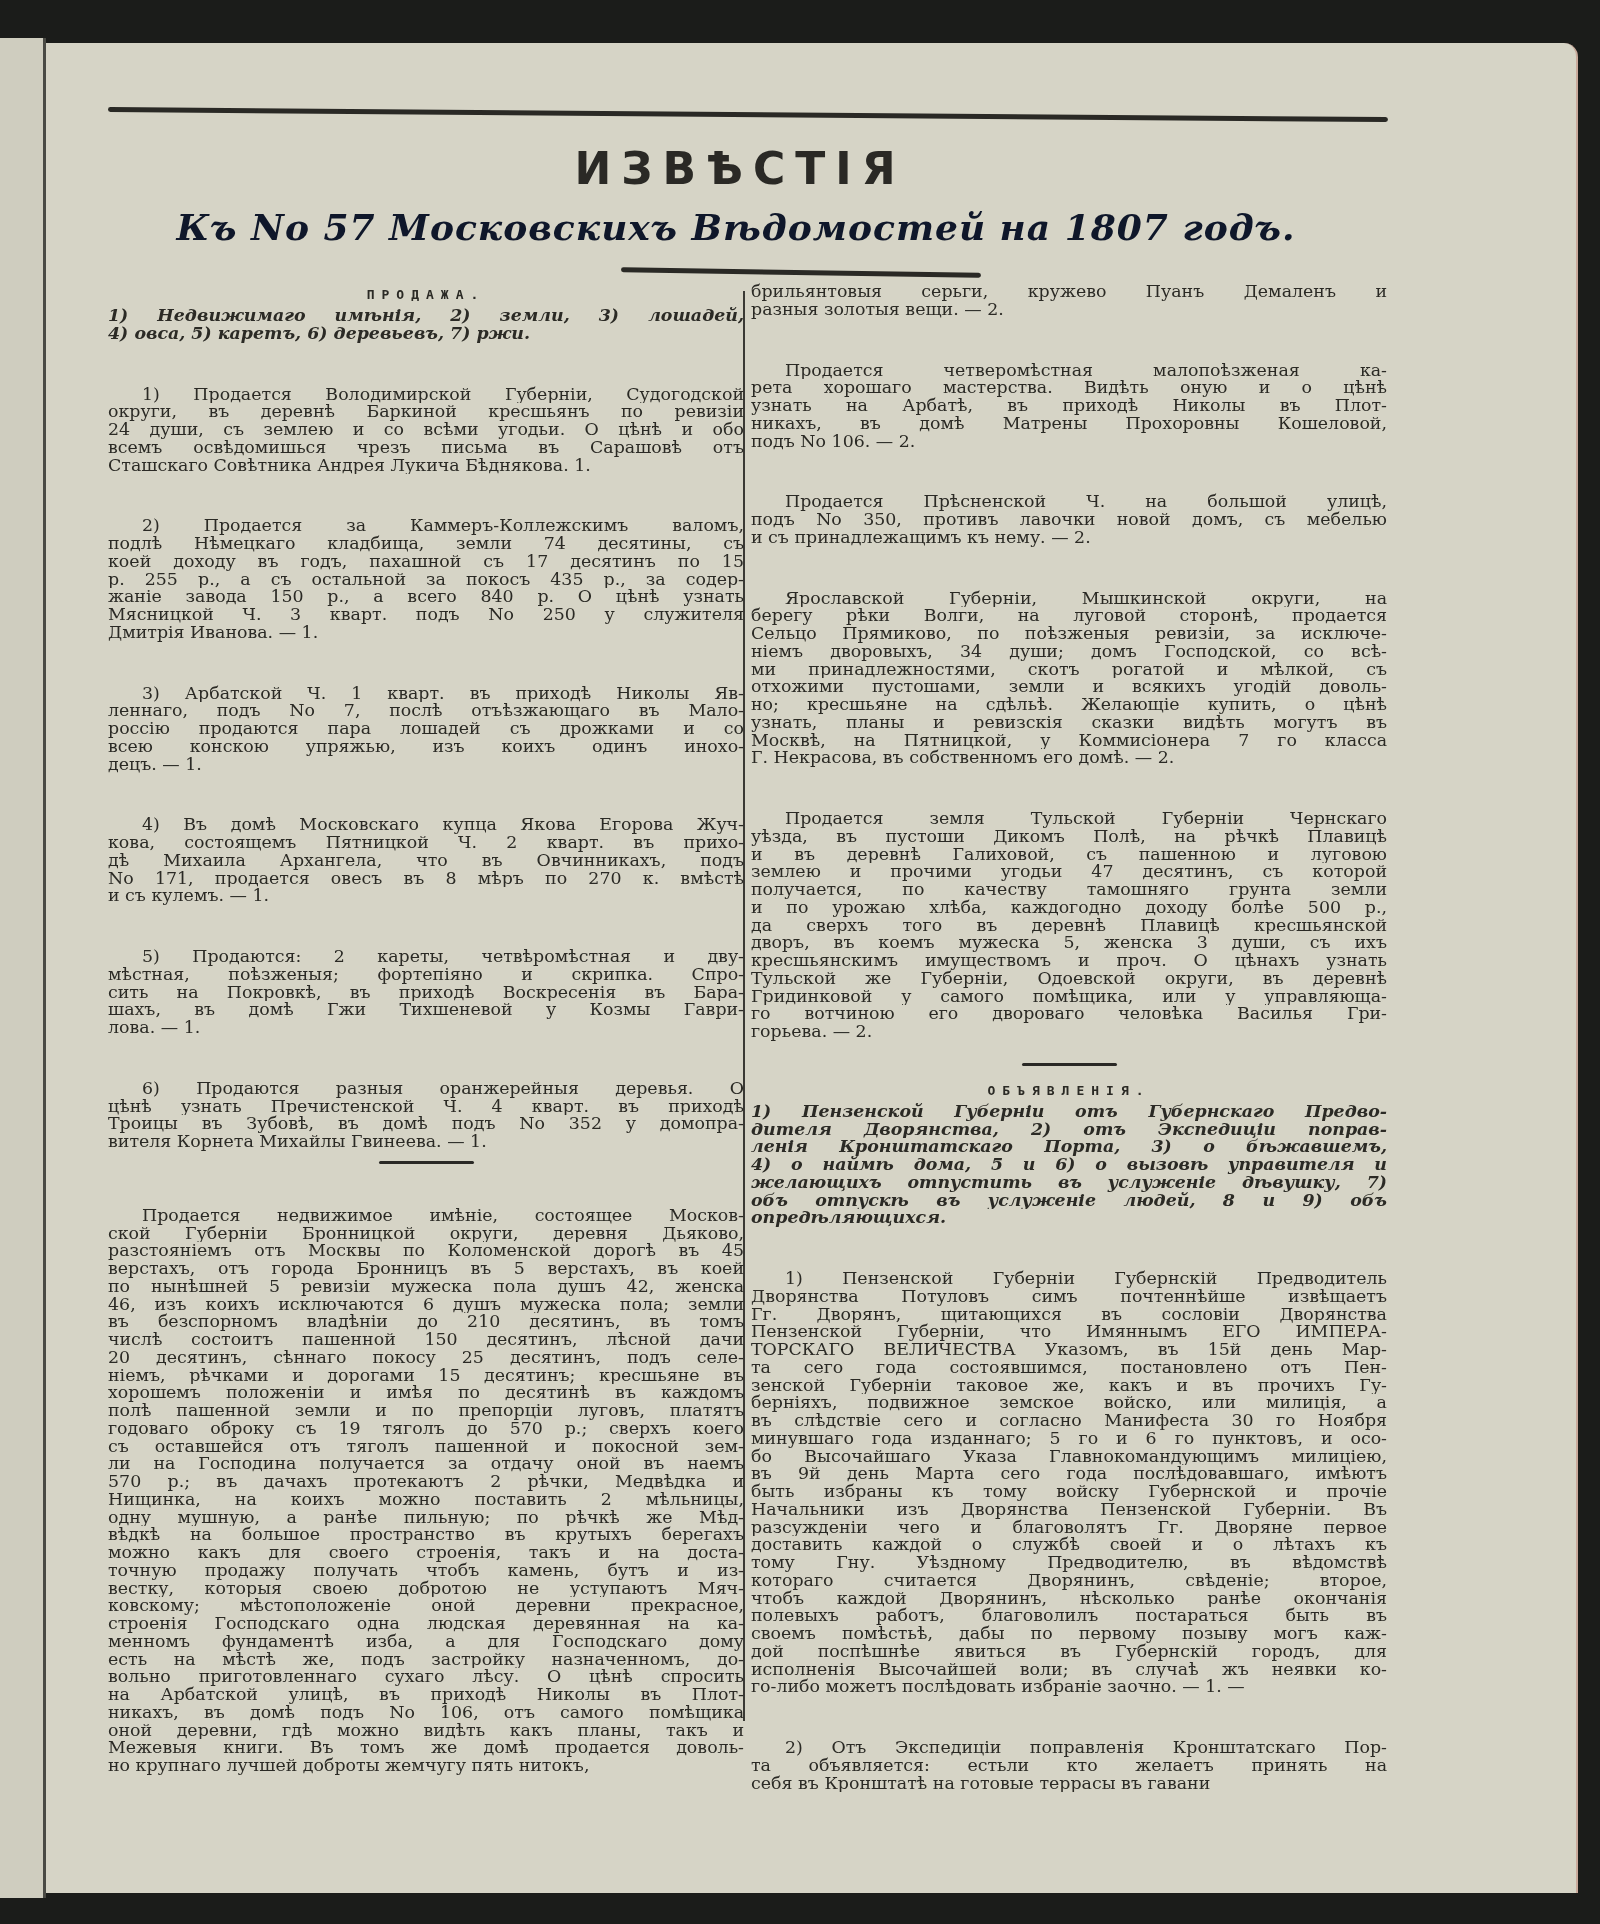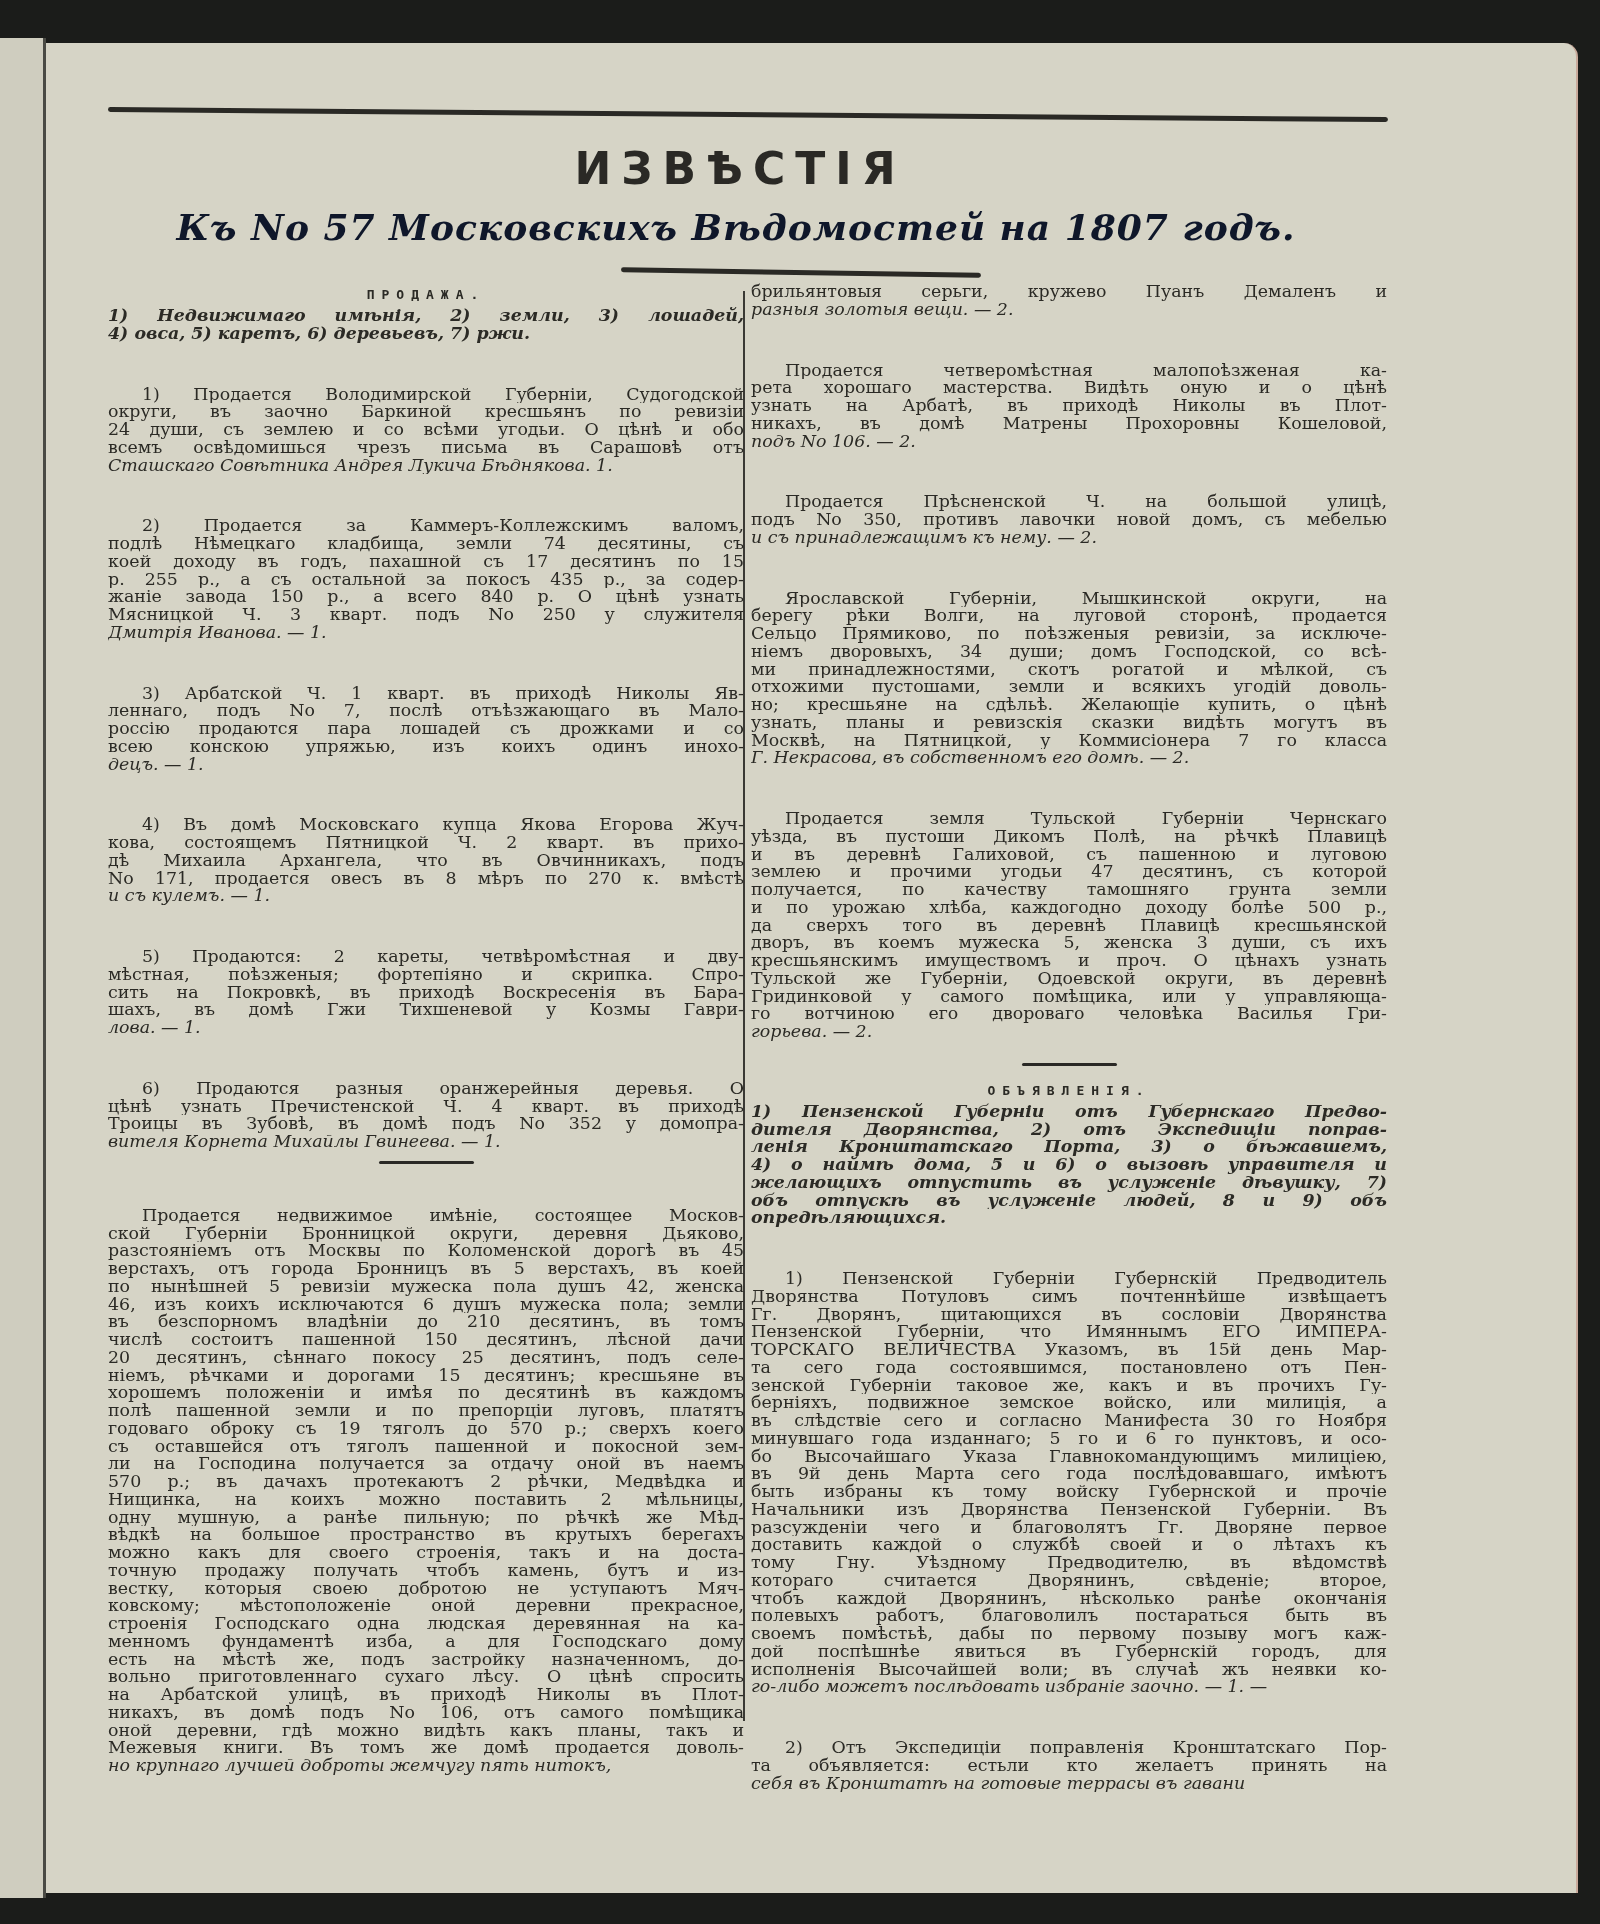--- a/index.html
+++ b/index.html
@@ -15,21 +15,21 @@
            font-weight:bold; letter-spacing:10px; font-size:44px; top:100px; color:#2a2925; }
   .subtitle { position:absolute; left:0; width:1380px; text-align:center; font-family:"DejaVu Serif", serif;
               font-weight:bold; font-style:italic; font-size:36px; top:163px; color:#0f172a; letter-spacing:1px; }
   .rule-mid { position:absolute; left:575px; top:227px; width:360px; height:5px; background:#2a2925; border-radius:3px;
               transform:rotate(0.9deg); }
   .col { position:absolute; top:240px; font-size:17.4px; line-height:17.75px; }
   .col-left { left:62px; width:636px; }
   .col-right { left:705px; width:636px; }
   .divider { position:absolute; left:697px; top:248px; width:2px; height:1430px; background:#3a3934; }
   .line { display:block; text-align:justify; text-align-last:justify; white-space:nowrap; overflow:hidden; height:17.75px; }
-  .line.last { text-align-last:left;font-style:italic; }
+  .line.last { text-align-last:left; }
   .line.indent { padding-left:34px;margin-top:43px; }
   .heading { text-align:center; letter-spacing:7px; font-weight:bold; font-family:"DejaVu Sans Mono", monospace; font-size:13px; height:24px; line-height:24px; }
   .ital { font-style:italic; font-weight:bold; }
   .sep { height:3px; width:95px; background:#2a2925; margin:10px auto 13px auto; border-radius:2px; }
 </style>
 </head>
 <body>
 
 <div class="under-sheet"></div>
 <div class="spine-line"></div>
@@ -44,21 +44,21 @@
 
   <div class="col col-left">
     <div class="heading">ПРОДАЖА.</div>
     <div id="left-summary">
         <span class="line ital">1) Недвижимаго имѣнія, 2) земли, 3) лошадей,</span>
         <span class="line last ital">4) овса, 5) каретъ, 6) деревьевъ, 7) ржи.</span>
       </div>
     <div id="left-items">
         <div>
           <span class="line indent">1) Продается Володимирской Губерніи, Судогодской</span>
-          <span class="line">округи, въ заочно Баркиной кресшьянъ по ревизіи</span>
+          <span class="line">округи, въ деревнѣ Баркиной кресшьянъ по ревизіи</span>
           <span class="line">24 души, съ землею и со всѣми угодьи. О цѣнѣ и обо</span>
           <span class="line">всемъ освѣдомишься чрезъ письма въ Сарашовѣ отъ</span>
           <span class="line last">Сташскаго Совѣтника Андрея Лукича Бѣднякова. 1.</span>
         </div>
         <div>
           <span class="line indent">2) Продается за Каммеръ-Коллежскимъ валомъ,</span>
           <span class="line">подлѣ Нѣмецкаго кладбища, земли 74 десятины, съ</span>
           <span class="line">коей доходу въ годъ, пахашной съ 17 десятинъ по 15</span>
           <span class="line">р. 255 р., а съ остальной за покосъ 435 р., за содер-</span>
           <span class="line">жаніе завода 150 р., а всего 840 р. О цѣнѣ узнать</span>

